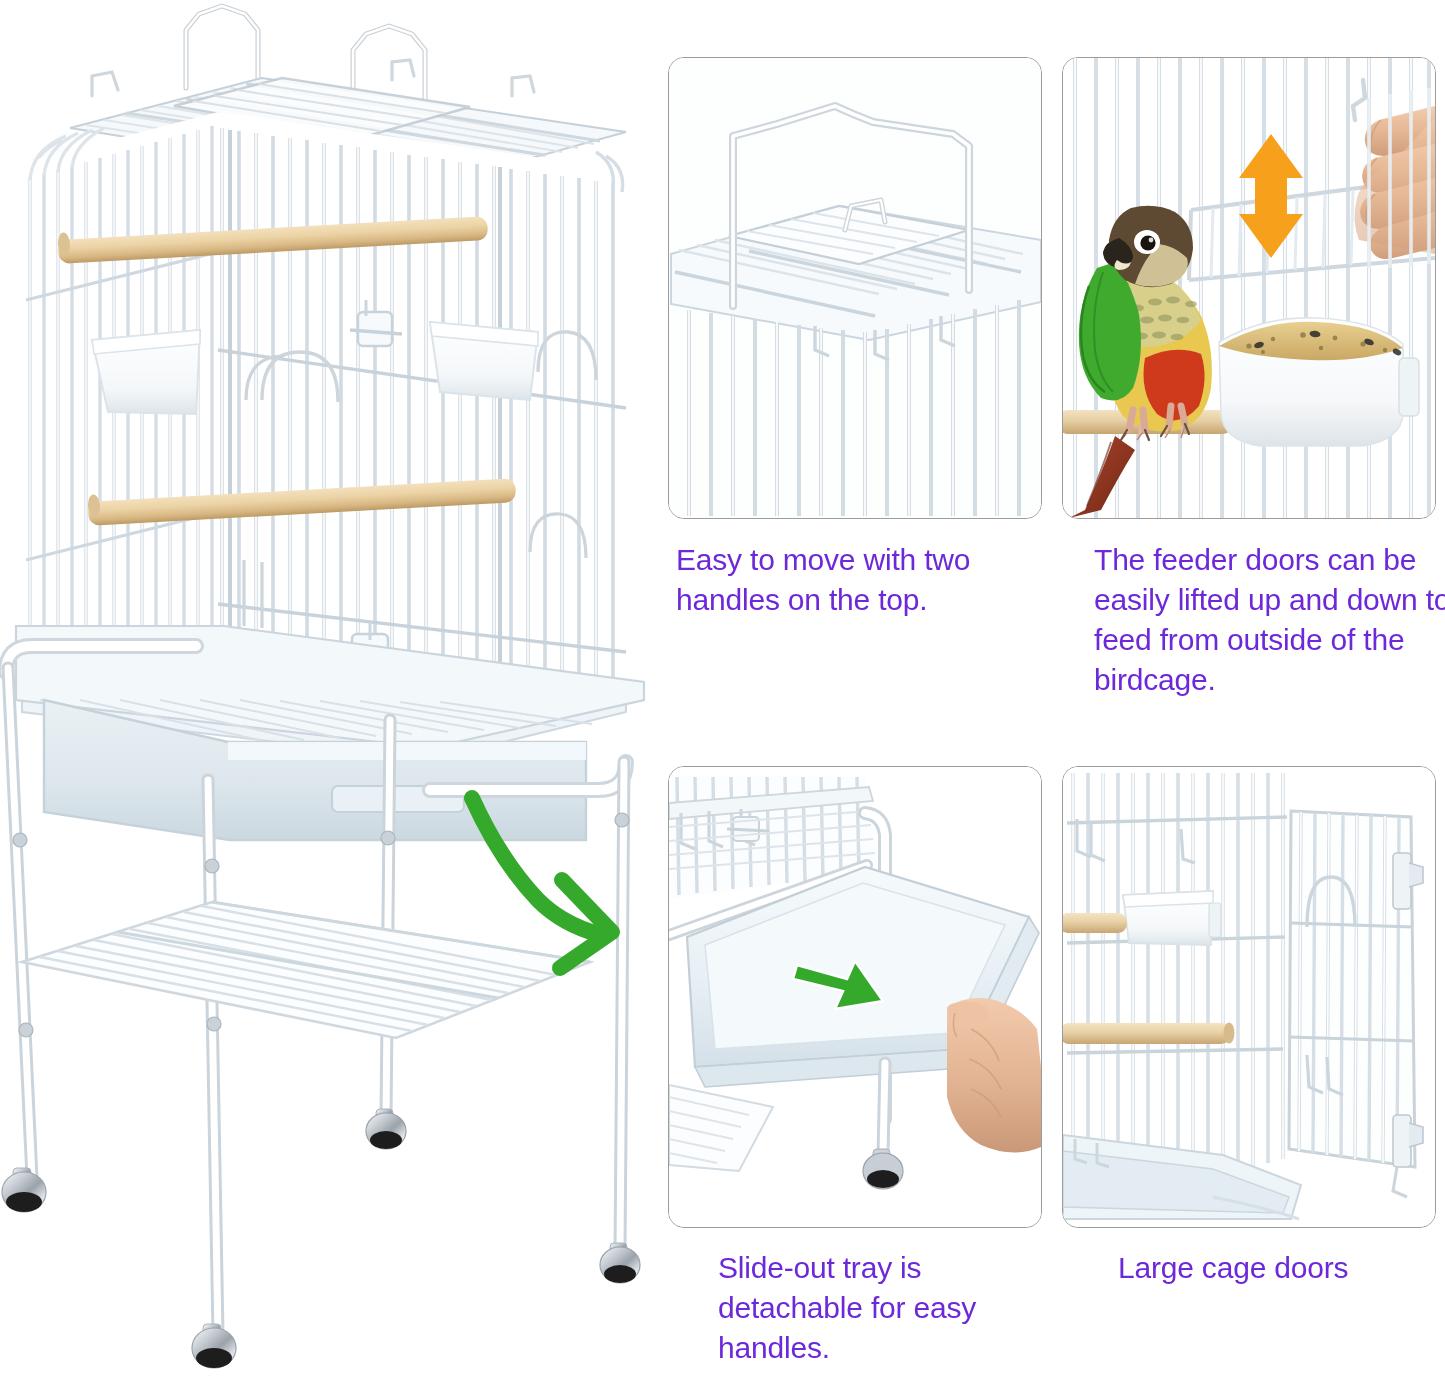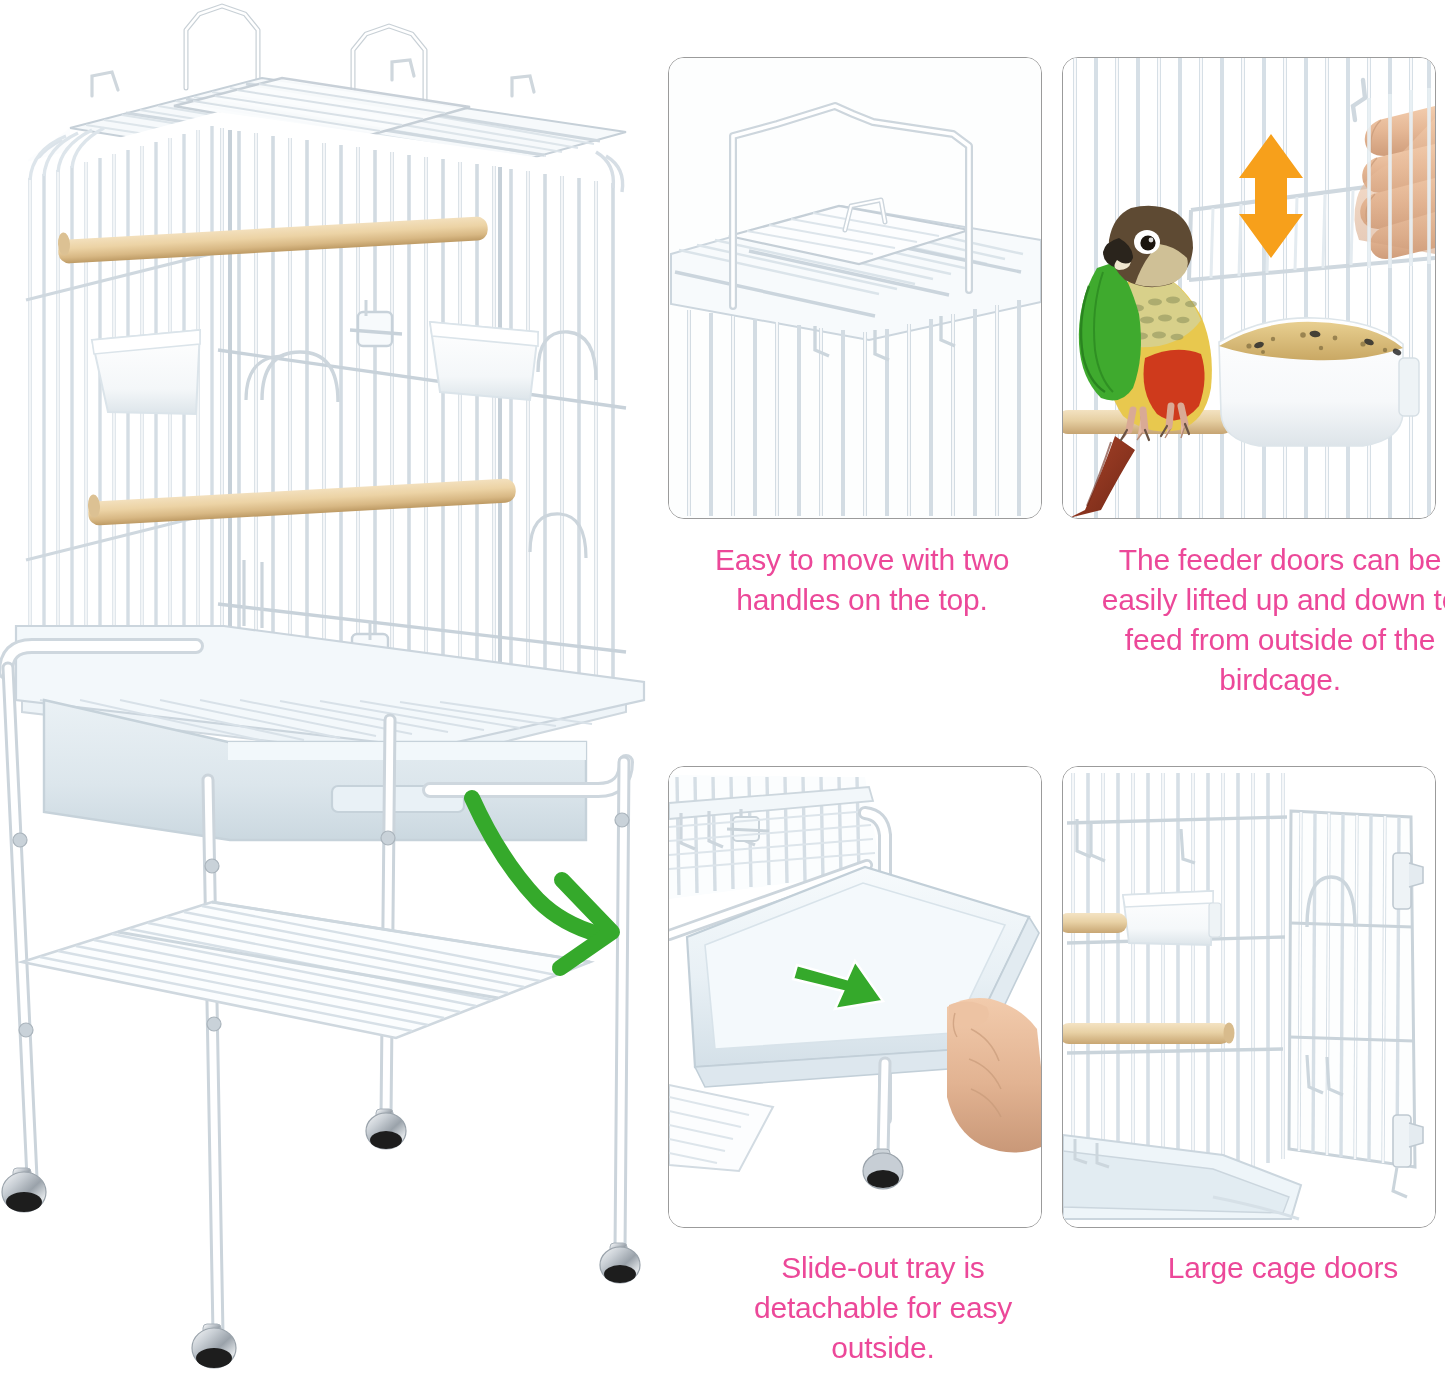--- a/index.html
+++ b/index.html
@@ -30,25 +30,24 @@
   }
   #panel-handles   { left: 668px;  top: 57px;  width: 374px; height: 462px; }
   #panel-feeder    { left: 1062px; top: 57px;  width: 374px; height: 462px; }
   #panel-tray      { left: 668px;  top: 766px; width: 374px; height: 462px; }
   #panel-doors     { left: 1062px; top: 766px; width: 374px; height: 462px; }
 
   .caption {
     position: absolute;
     font-size: 30px;
     line-height: 1.33;
-    color: #ec4899;
+    color: #6d28d9;
     font-family: "Liberation Sans", sans-serif;
     font-weight: 400;
     letter-spacing: -0.2px;
-    text-align: center;
   }
   #cap-handles { left: 676px;  top: 540px;  width: 372px; }
   #cap-feeder  { left: 1070px; top: 540px;  width: 372px; margin-left: 24px; }
   #cap-tray    { left: 718px;  top: 1248px; width: 330px; }
   #cap-doors   { left: 1118px; top: 1248px; width: 330px; }
 
   
   svg { display: block; }
 </style>
 </head>
@@ -829,21 +828,21 @@
         <g stroke="#dde5eb" stroke-width="2">
           <line x1="0" y1="330" x2="80" y2="348"></line>
           <line x1="0" y1="344" x2="72" y2="360"></line>
           <line x1="0" y1="358" x2="64" y2="372"></line>
           <line x1="0" y1="372" x2="56" y2="384"></line>
           <line x1="0" y1="386" x2="48" y2="396"></line>
         </g>
       </g>
     </svg>
   </div>
-  <div class="caption" id="cap-tray">Slide-out tray is detachable for easy outside.</div>
+  <div class="caption" id="cap-tray">Slide-out tray is detachable for easy handles.</div>
 
   <div class="panel" id="panel-doors">
     <svg width="372" height="460" viewBox="0 0 372 460">
       <defs>
         <linearGradient id="p4perch" x1="0" y1="0" x2="0" y2="1">
           <stop offset="0" stop-color="#f4e3c3"></stop>
             <stop offset="0.45" stop-color="#e8d1a5"></stop>
           <stop offset="1" stop-color="#c8a673"></stop>
         </linearGradient>
         <linearGradient id="p4cup" x1="0" y1="0" x2="0" y2="1">

